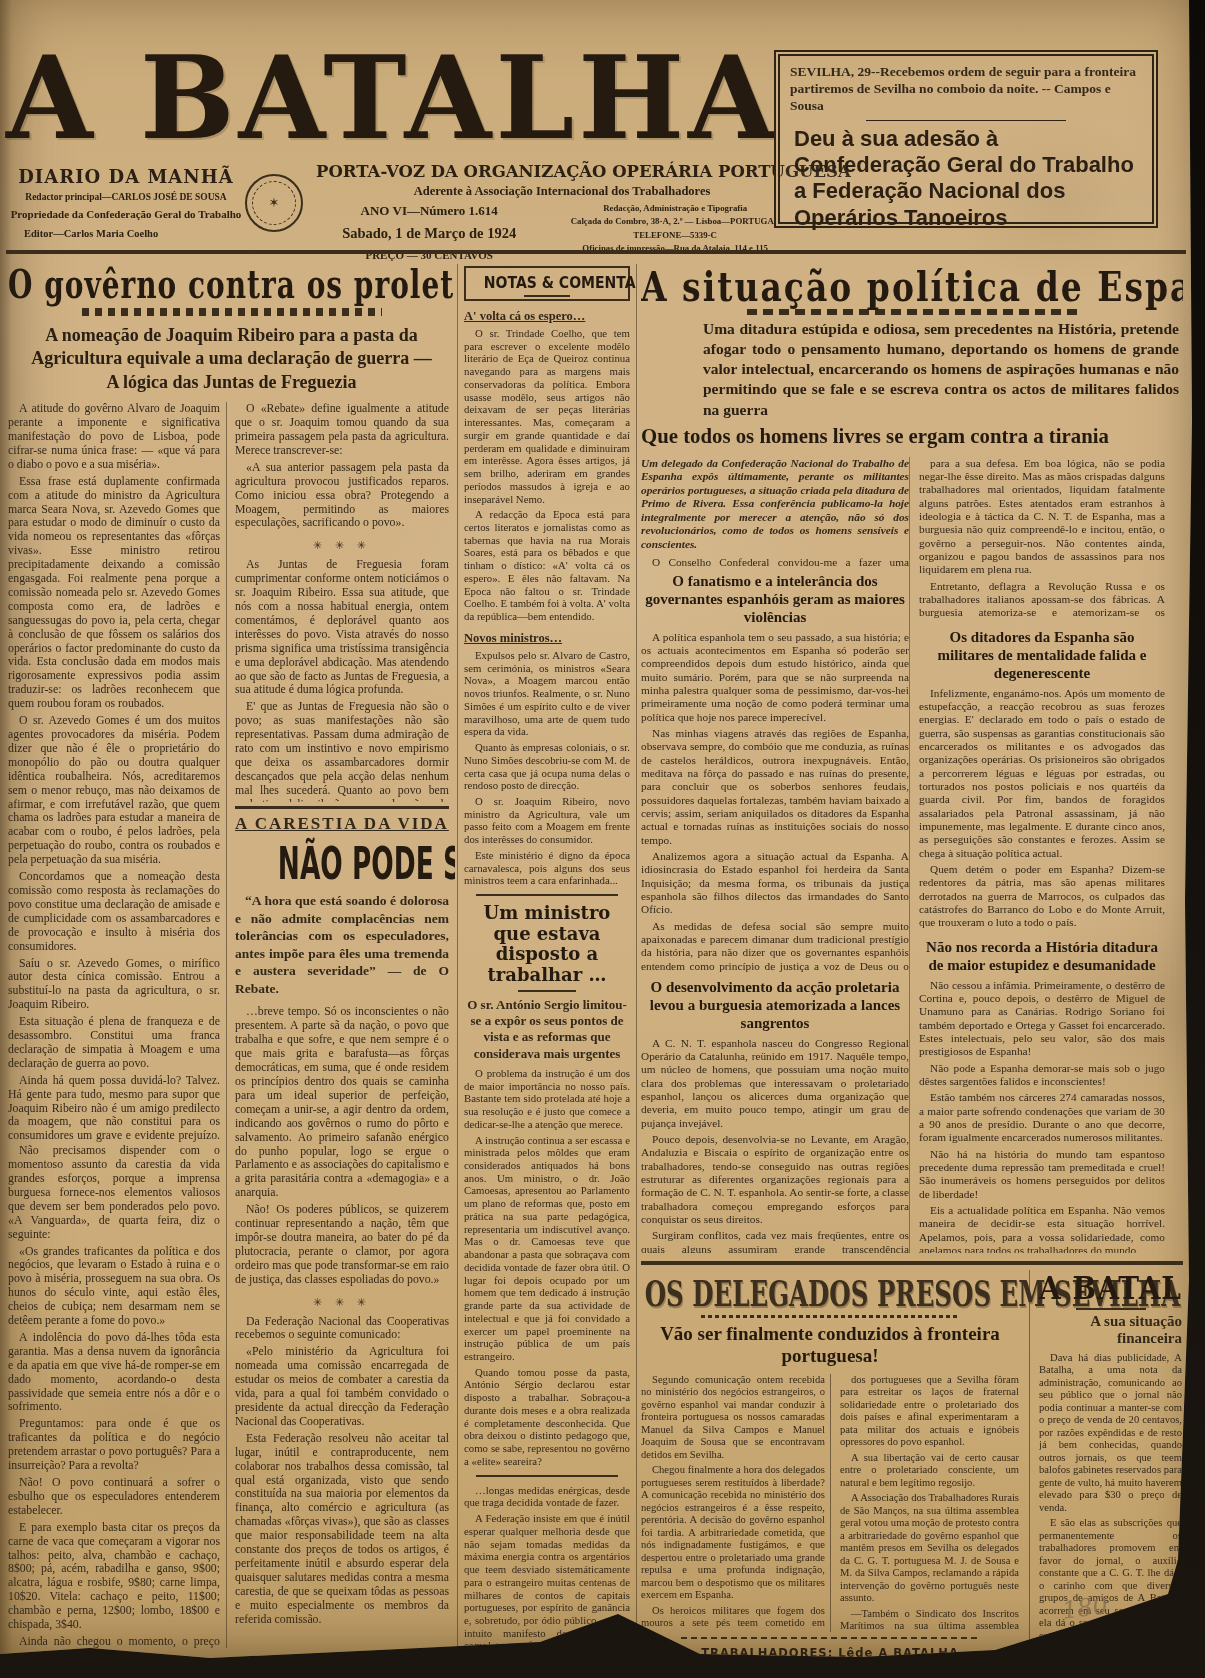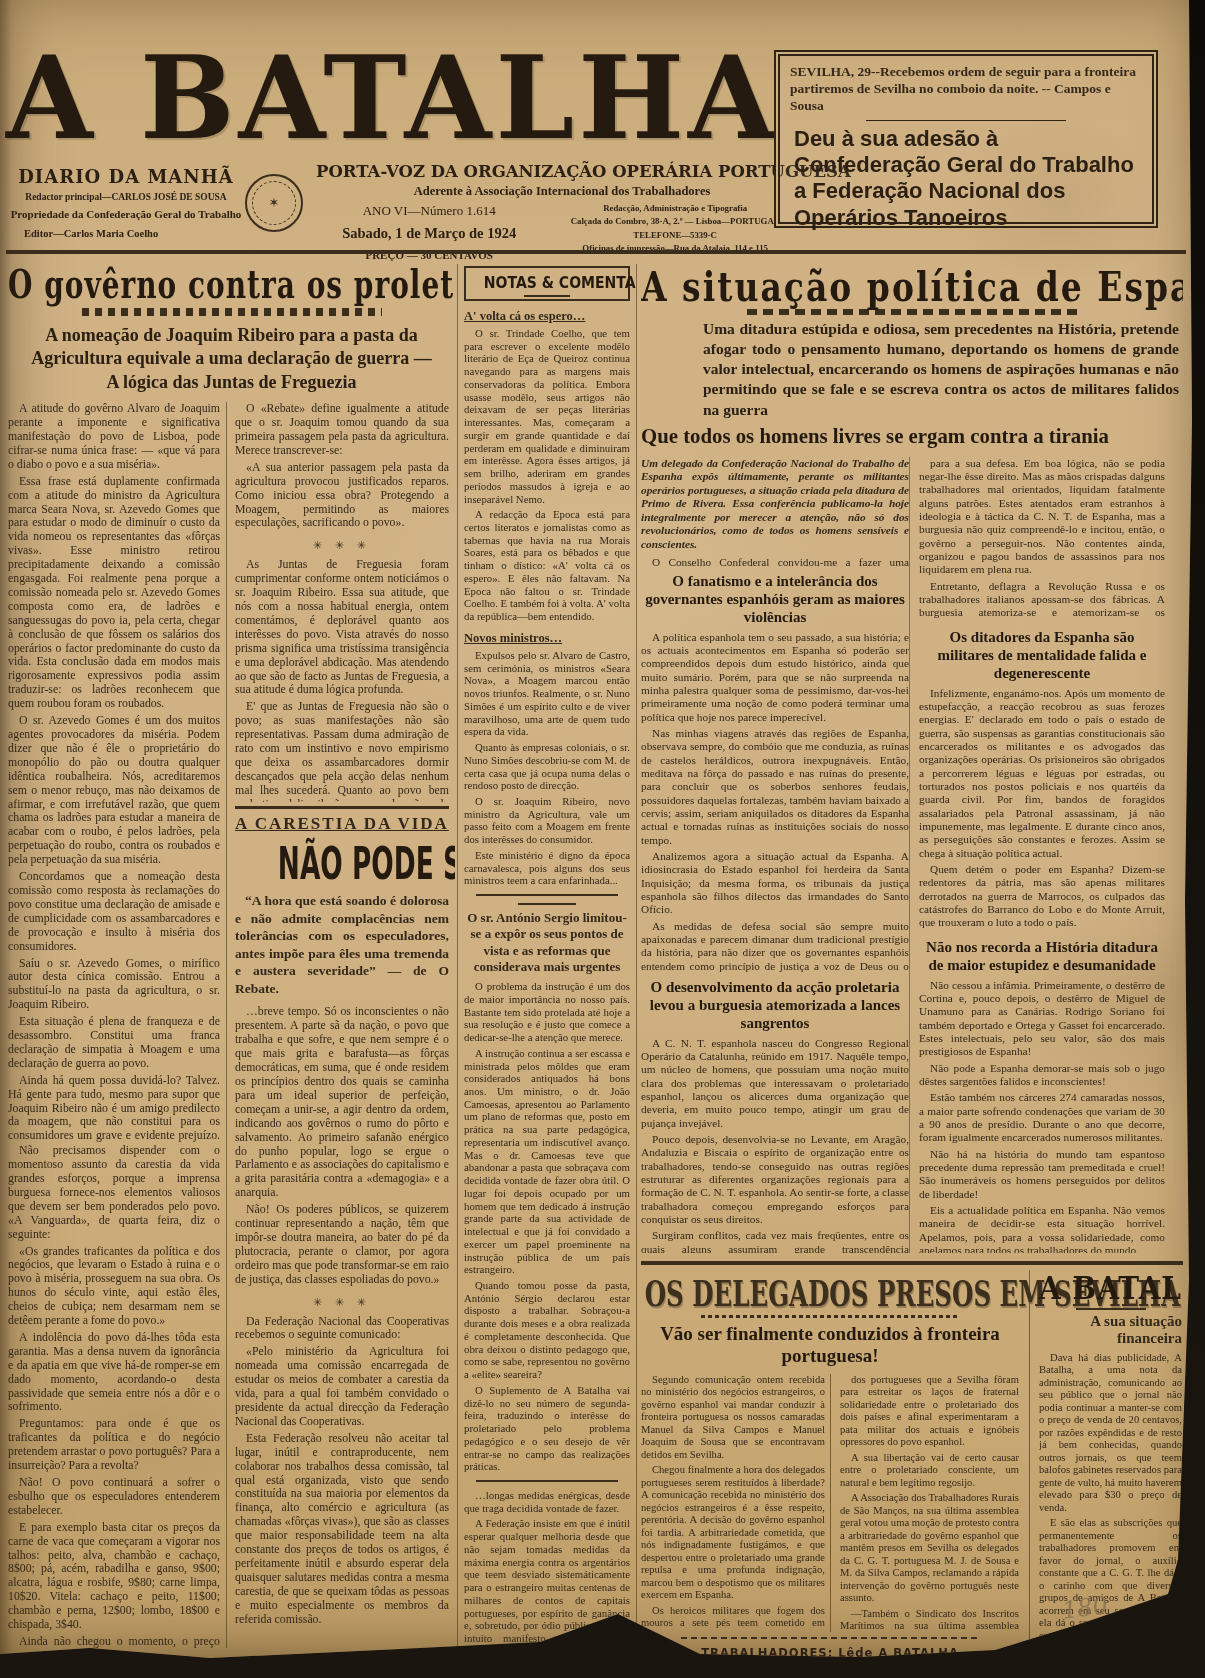--- a/index.html
+++ b/index.html
@@ -31,21 +31,21 @@
   .m-editor{margin-top:8px;font-size:10.5px;text-align:left;padding-left:14px;}
   .seal{position:absolute;left:245px;top:174px;width:58px;height:58px;border:2px solid #3a2d1c;
     border-radius:50%;}
   .seal-inner{position:absolute;inset:5px;border:1px dashed #3a2d1c;border-radius:50%;
     display:flex;align-items:center;justify-content:center;font-size:13px;color:#3a2d1c;}
   .mast-center{position:absolute;left:316px;top:162px;width:492px;color:#2b2013;}
   .motto{font-family:"DejaVu Serif",serif;font-weight:700;font-size:16.5px;text-align:center;white-space:nowrap;}
   .affil{font-size:12.5px;font-weight:bold;text-align:center;margin-top:3px;}
   .mc-row{display:flex;margin-top:4px;}
   .ed{width:46%;text-align:center;}
-  .ed-no{font-weight:normal;font-size:13px;}
+  .ed-no{font-weight:bold;font-size:13px;}
   .ed-date{font-weight:bold;font-size:14.5px;margin-top:6px;}
   .ed-price{font-weight:bold;font-size:11px;margin-top:7px;}
   .addr{width:54%;text-align:center;font-size:8.8px;font-weight:bold;line-height:1.3;}
   .addr-line{margin-bottom:2px;}
   .telegram{position:absolute;left:778px;top:54px;width:376px;height:170px;
     border:2px solid #2e2315;box-shadow:0 0 0 2px #cdb183,0 0 0 4px #2e2315;
     padding:8px 10px;background:rgba(255,244,215,.06);}
   .tg-line1{font-size:13.5px;font-weight:bold;line-height:1.25;}
   .tg-rule{width:200px;border-top:1px solid #2e2315;margin:5px auto;}
   .tg-line2{font-family:"Liberation Sans",sans-serif;font-weight:bold;font-size:22px;
@@ -251,27 +251,27 @@
           <p class="para">A redacção da Epoca está para certos literatos e jornalistas como as tabernas que havia na rua Morais Soares, está para os bêbados e que tinham o dístico: «A' volta cá os espero». E êles não faltavam. Na Epoca não faltou o sr. Trindade Coelho. E também foi à volta. A' volta da república—bem entendido.</p>
         </div>
       <h4 class="n-head">Novos ministros…</h4>
       <div>
           <p class="para">Expulsos pelo sr. Alvaro de Castro, sem cerimónia, os ministros «Seara Nova», a Moagem marcou então novos triunfos. Realmente, o sr. Nuno Simões é um espírito culto e de viver maravilhoso, uma arte de quem tudo espera da vida.</p>
           <p class="para">Quanto às empresas coloniais, o sr. Nuno Simões descobriu-se com M. de certa casa que já ocupa numa delas o rendoso posto de direcção.</p>
           <p class="para">O sr. Joaquim Ribeiro, novo ministro da Agricultura, vale um passo feito com a Moagem em frente dos interêsses do consumidor.</p>
           <p class="para">Este ministério é digno da época carnavalesca, pois alguns dos seus ministros teem a cara enfarinhada...</p>
         </div>
       <div class="mid-rule"></div>
+      <h3 class="min-title">Um ministro que estava disposto a trabalhar …</h3>
       <div class="min-rule"></div>
       <div class="min-deck">O sr. António Sergio limitou-se a expôr os seus pontos de vista e as reformas que considerava mais urgentes</div>
       <div>
           <p class="para">O problema da instrução é um dos de maior importância no nosso país. Bastante tem sido protelada até hoje a sua resolução e é justo que comece a dedicar-se-lhe a atenção que merece.</p>
           <p class="para">A instrução continua a ser escassa e ministrada pelos môldes que eram considerados antiquados há bons anos. Um ministro, o dr. João Camoesas, apresentou ao Parlamento um plano de reformas que, posto em prática na sua parte pedagógica, representaria um indiscutível avanço. Mas o dr. Camoesas teve que abandonar a pasta que sobraçava com decidida vontade de fazer obra útil. O lugar foi depois ocupado por um homem que tem dedicado á instrução grande parte da sua actividade de intelectual e que já foi convidado a exercer um papel proeminente na instrução pública de um país estrangeiro.</p>
           <p class="para">Quando tomou posse da pasta, António Sérgio declarou estar disposto a trabalhar. Sobraçou-a durante dois meses e a obra realizada é completamente desconhecida. Que obra deixou o distinto pedagogo que, como se sabe, representou no govêrno a «elite» seareira?</p>
-          <p class="para">O Suplemento de A Batalha vai dizê-lo no seu número de segunda-feira, traduzindo o interêsse do proletariado pelo problema pedagógico e o seu desejo de vêr entrar-se no campo das realizações práticas.</p>
         </div>
       <div class="mid-rule"></div>
       <div>
           <p class="para">…longas medidas enérgicas, desde que traga decidida vontade de fazer.</p>
           <p class="para">A Federação insiste em que é inútil esperar qualquer melhoria desde que não sejam tomadas medidas da máxima energia contra os argentários que teem desviado sistemáticamente para o estrangeiro muitas centenas de milhares de contos de capitais portugueses, por espírito de ganância e, sobretudo, por ódio público, com o intuito manifesto de produzir a completa asfixia económica e financeira do nosso país.»</p>
         </div>
 
     </section>
 
     <section class="esp-region">

